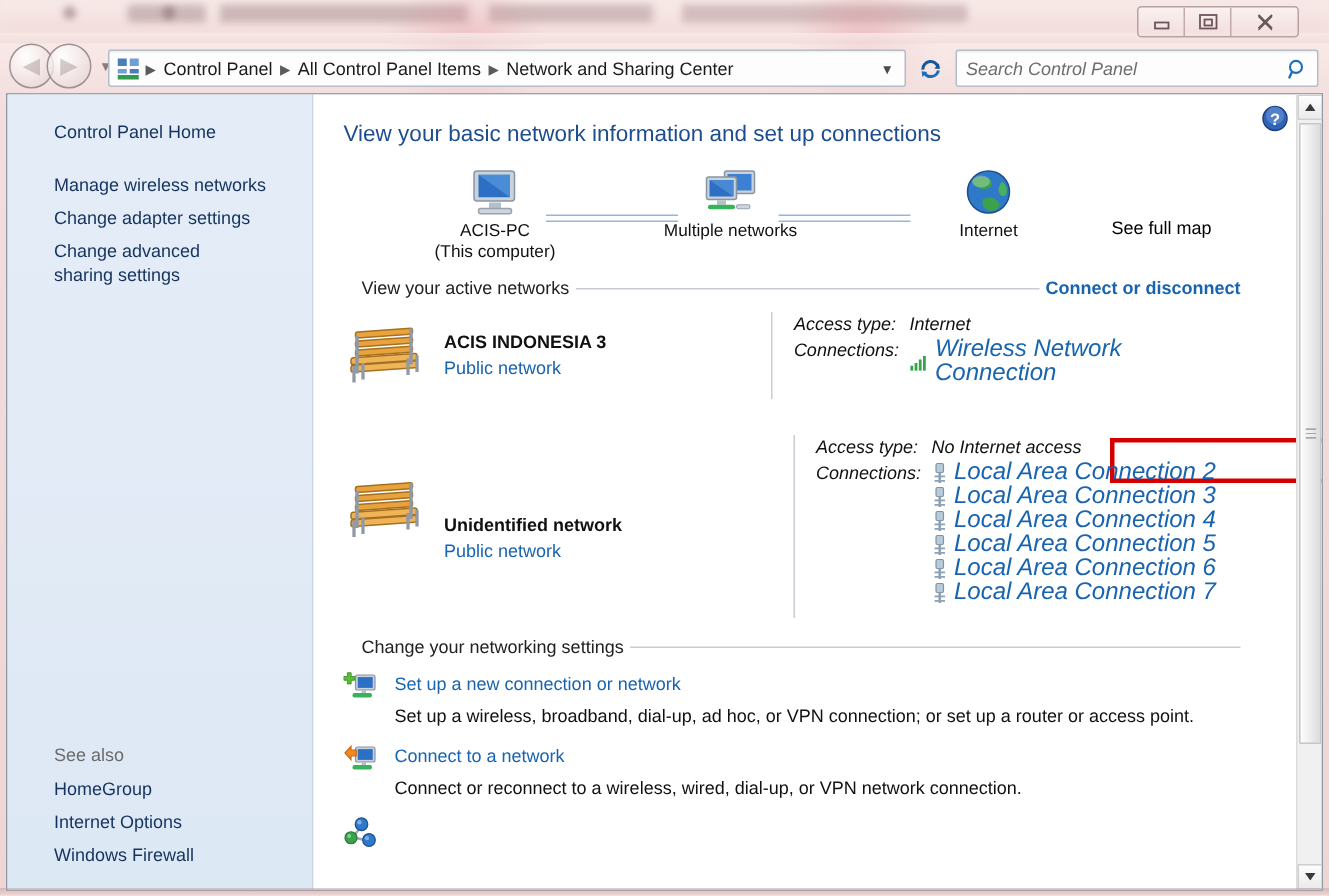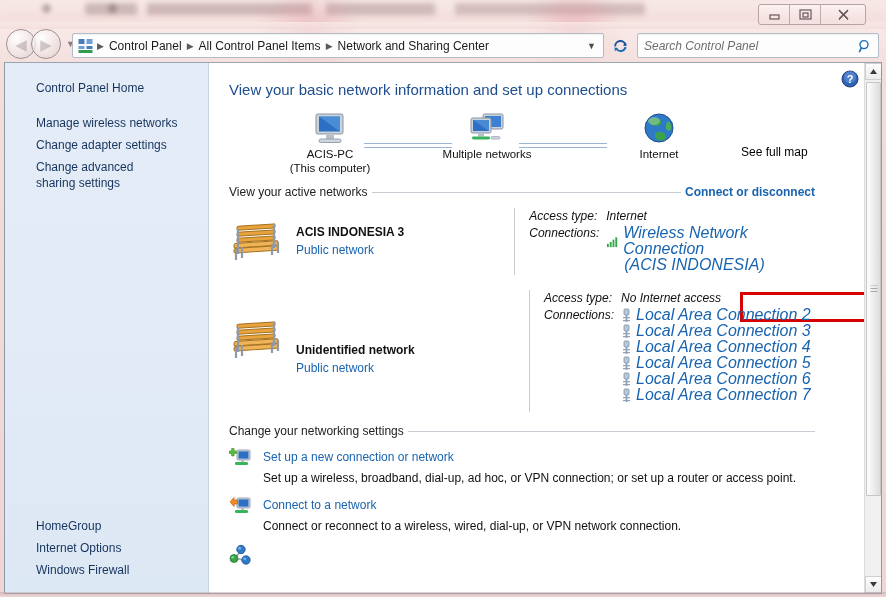--- a/index.html
+++ b/index.html
@@ -179,21 +179,21 @@
     border-top: 1px solid #9ab6d4;
     border-bottom: 1px solid #9ab6d4;
   }
   #seefullmap {
     position: absolute; left: 512px; top: 34px;
     font-size: 12px; color: #000000;
   }
 
   
   .sect {
-    position: absolute; left: 20px; width: 586px;
+    position: absolute; left: 32px; width: 586px;
     display: flex; align-items: center; gap: 4px;
     font-size: 12px; color: #222;
   }
   .sect .rule { flex: 1; height: 1px; background: #c8cdd4; }
   .sect .right { font-size: 12px; color: #1864b0; white-space: nowrap; font-weight: bold; }
 
   
   .netrow { position: absolute; left: 20px; width: 590px; display: flex; }
   .netleft { width: 300px; display: flex; align-items: center; gap: 11px; }
   .netname { font-size: 12px; font-weight: bold; color: #111; line-height: 16px; }
@@ -332,20 +332,21 @@
 
   <div id="body">
 
     <div id="sidebar">
       <a class="side-link home">Control Panel Home</a>
       <a class="side-link">Manage wireless networks</a>
       <a class="side-link">Change adapter settings</a>
       <a class="side-link wrap">Change advanced sharing settings</a>
 
       <div id="seealso">
+        <div class="sa-title">See also</div>
         <a class="side-link">HomeGroup</a>
         <a class="side-link">Internet Options</a>
         <a class="side-link">Windows Firewall</a>
       </div>
     </div>
 
     <div id="content">
 
       <div id="helpbtn">
         <svg width="18" height="18" viewBox="0 0 18 18">
@@ -448,21 +449,20 @@
             <span class="v">
               <span class="conn-item">
                 <svg width="14" height="13" viewBox="0 0 14 13">
                   <rect x="1" y="9" width="2" height="3.5" fill="#35a54a"></rect>
                   <rect x="4" y="7" width="2" height="5.5" fill="#35a54a"></rect>
                   <rect x="7" y="4.5" width="2" height="8" fill="#35a54a"></rect>
                   <rect x="10" y="2" width="2" height="10.5" fill="#35a54a"></rect>
                 </svg>
                 <a class="conn-link">Wireless Network Connection</a>
               </span>
-              <div style="padding-left:18px"><a class="conn-link">(ACIS INDONESIA)</a></div>
             </span>
           </div>
         </div>
       </div>
 
       <div id="redbox"></div>
 
       <div class="netrow" style="top:227px">
         <div class="netleft" style="align-items:flex-start;padding-top:28px">
           <svg width="56" height="44" viewBox="0 0 56 44">

